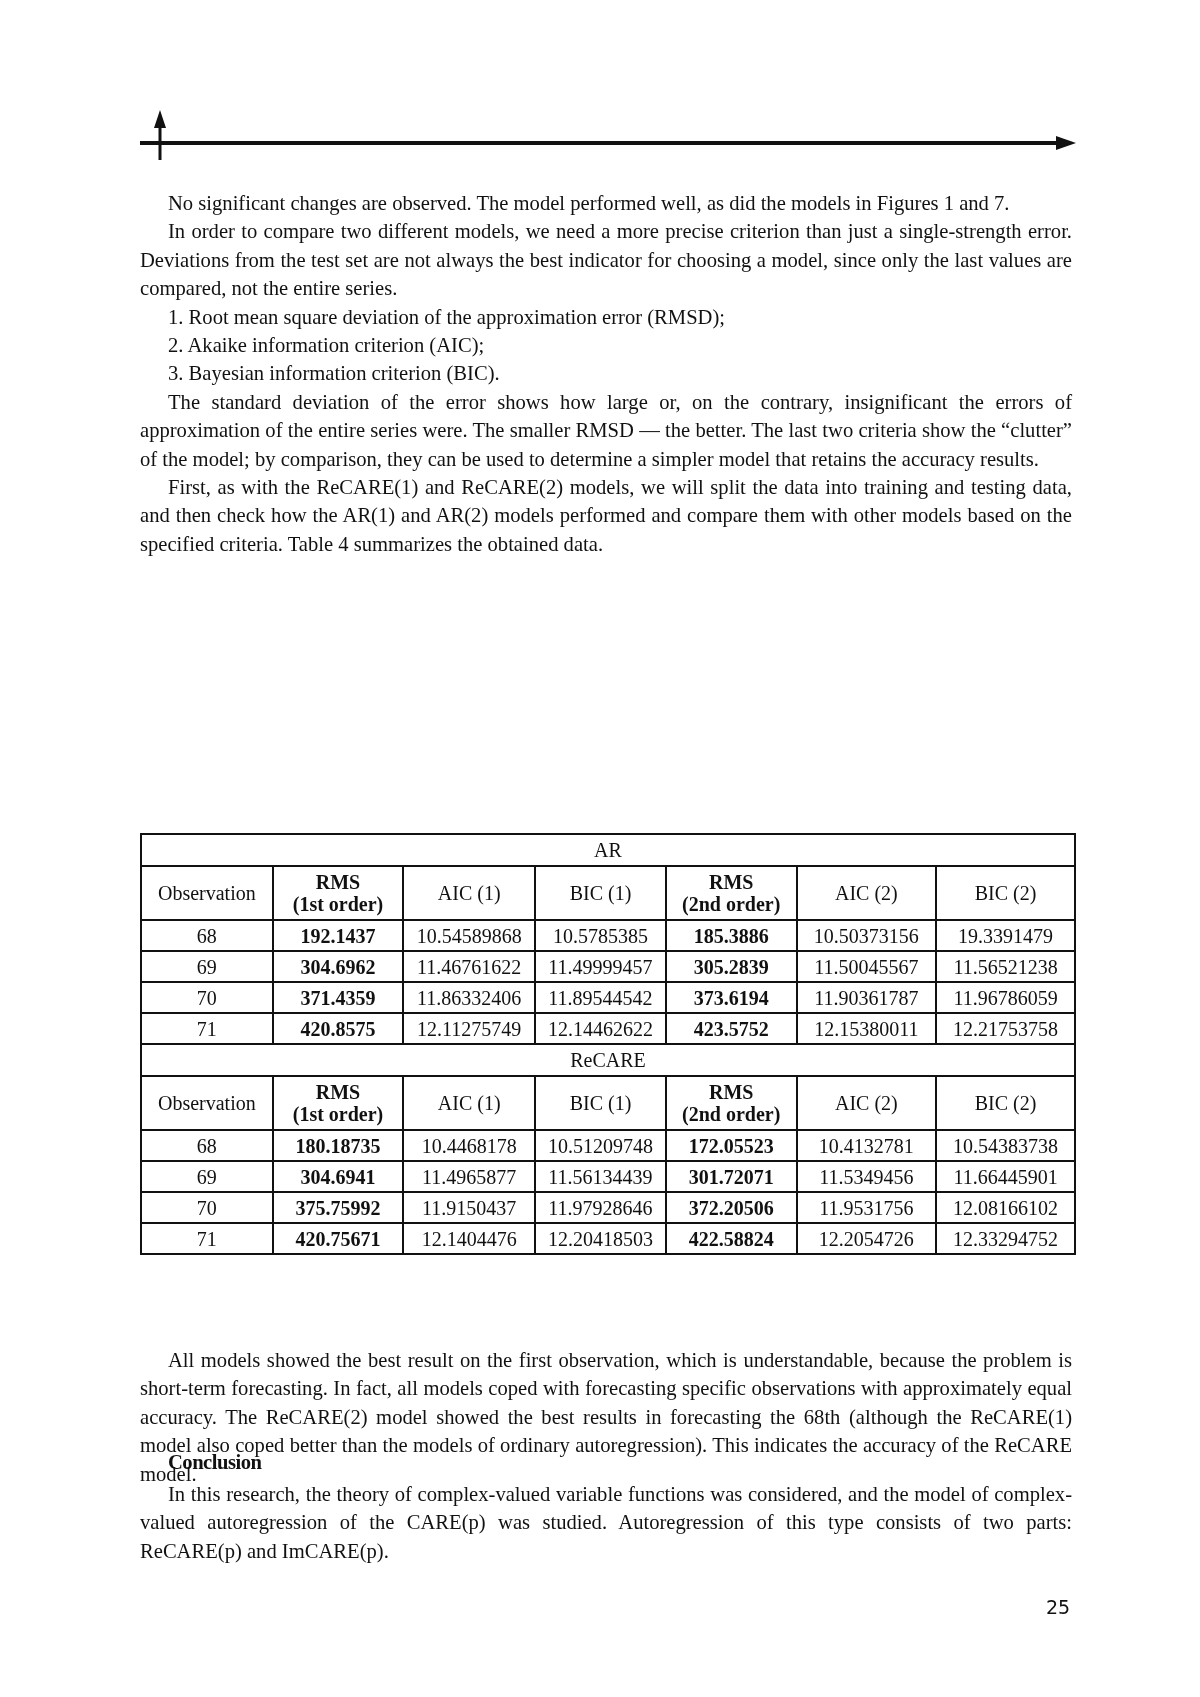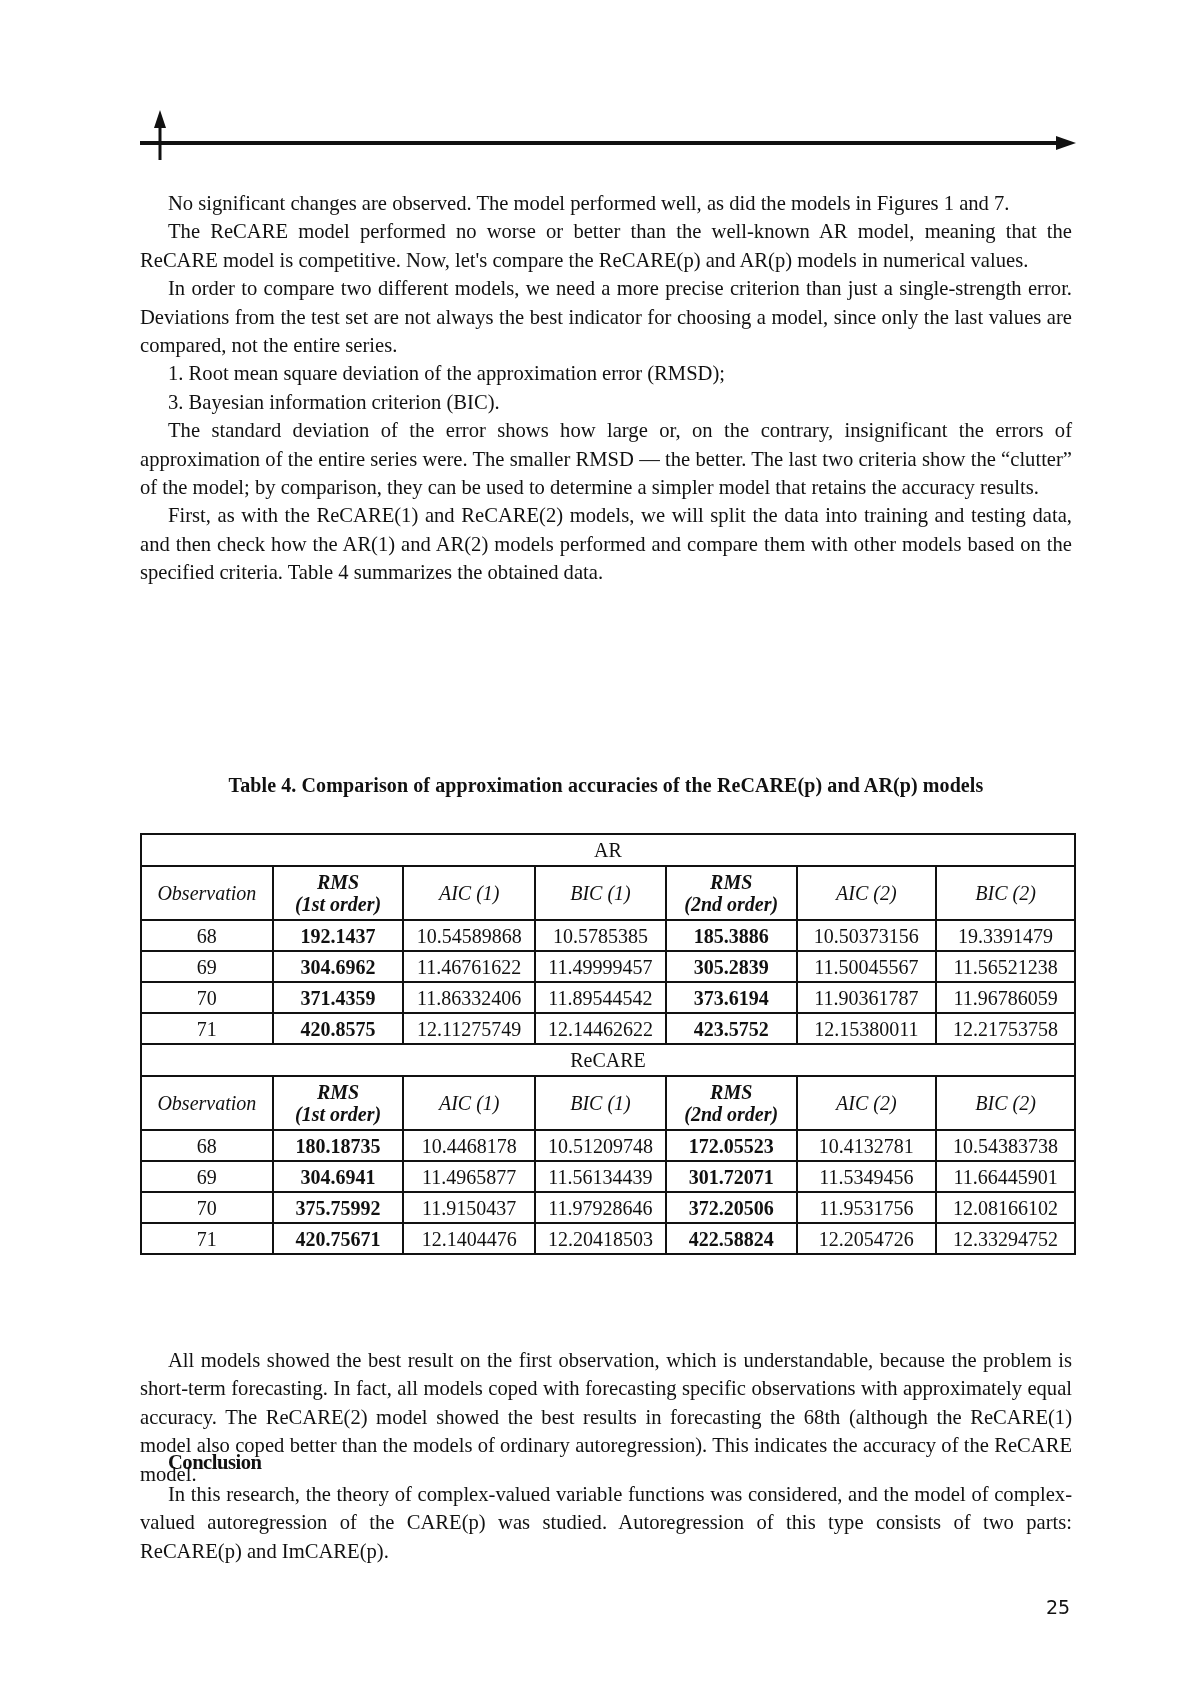--- a/index.html
+++ b/index.html
@@ -21,21 +21,21 @@
   table.results {
     position: absolute; left: 140px; top: 833px; width: 936px;
     border-collapse: collapse; font-family: "Liberation Serif", "DejaVu Serif", serif;
     font-size: 20px;
     padding-left: 16px;
   }
   table.results td {
     border: 2px solid #111; text-align: center; padding: 0; height: 29px; line-height: 24px;
   }
   table.results td.group { height: 30px; }
-  table.results tr.head td { height: 52px; line-height: 22px; font-style: italic; }
+  table.results tr.head td { height: 52px; line-height: 22px; }
   table.results td.b { font-weight: bold; }
   table.results td.rmsh { font-weight: bold; }
   #body-bottom { top: 1338px; margin-top: 8px; }
   .heading {
     position: absolute; left: 168px; top: 1451px;
     font-family: "Liberation Serif", "DejaVu Serif", serif; font-weight: bold;
     font-size: 20.6px; letter-spacing: -0.5px;
   }
   #body-conclusion { top: 1480px; }
   .page-number {
@@ -51,29 +51,28 @@
 
   <svg class="header-rule" viewBox="0 0 936 50">
     <line x1="0" y1="33" x2="920" y2="33" stroke="#111" stroke-width="4"></line>
     <polygon points="916,26 936,33 916,40" fill="#111"></polygon>
     <line x1="20" y1="14" x2="20" y2="50" stroke="#111" stroke-width="3"></line>
     <polygon points="14,18 20,0 26,18" fill="#111"></polygon>
   </svg>
 
   <div class="text-block" id="body-top">
     <p>No significant changes are observed. The model performed well, as did the models in Figures 1 and 7.</p>
-    <p>The ReCARE model performed no worse or better than the well-known AR model, meaning that the ReCARE model is competitive. Now, let's compare the ReCARE(p) and AR(p) models in numerical values.</p>
     <p>In order to compare two different models, we need a more precise criterion than just a single-strength error. Deviations from the test set are not always the best indicator for choosing a model, since only the last values are compared, not the entire series.</p>
     <p class="list-item">1. Root mean square deviation of the approximation error (RMSD);</p>
+    <p class="list-item">2. Akaike information criterion (AIC);</p>
     <p class="list-item">3. Bayesian information criterion (BIC).</p>
     <p>The standard deviation of the error shows how large or, on the contrary, insignificant the errors of approximation of the entire series were. The smaller RMSD — the better. The last two criteria show the “clutter” of the model; by comparison, they can be used to determine a simpler model that retains the accuracy results.</p>
     <p>First, as with the ReCARE(1) and ReCARE(2) models, we will split the data into training and testing data, and then check how the AR(1) and AR(2) models performed and compare them with other models based on the specified criteria. Table 4 summarizes the obtained data.</p>
   </div>
 
-  <div class="caption">Table 4. Comparison of approximation accuracies of the ReCARE(p) and AR(p) models</div>
 
   <table class="results">
     <colgroup>
       <col style="width:132px">
         <col style="width:131px">
         <col style="width:132px">
         <col style="width:131px">
         <col style="width:131px">
         <col style="width:140px">
         <col style="width:139px">

